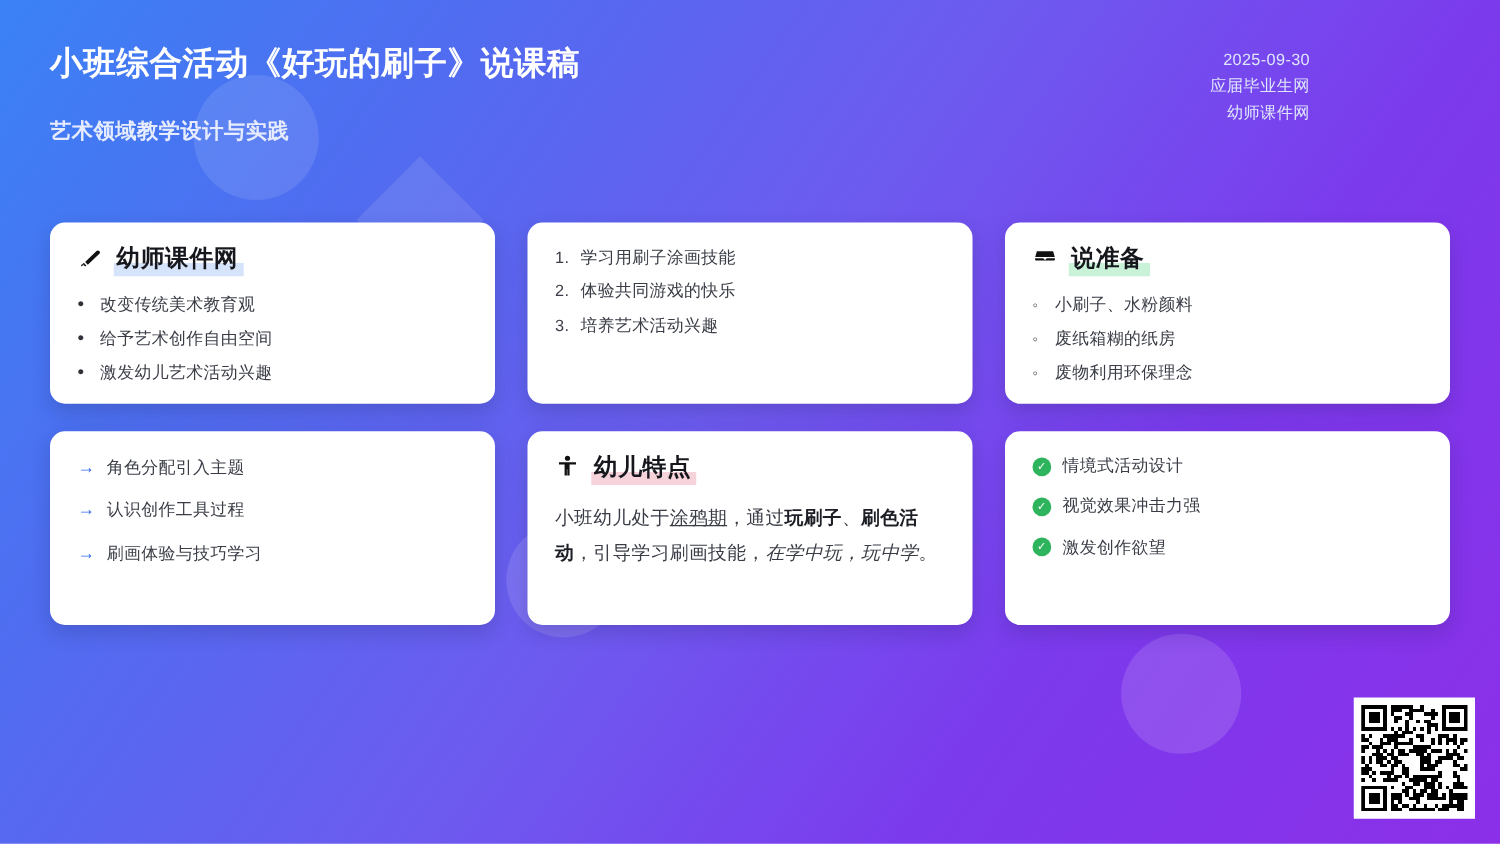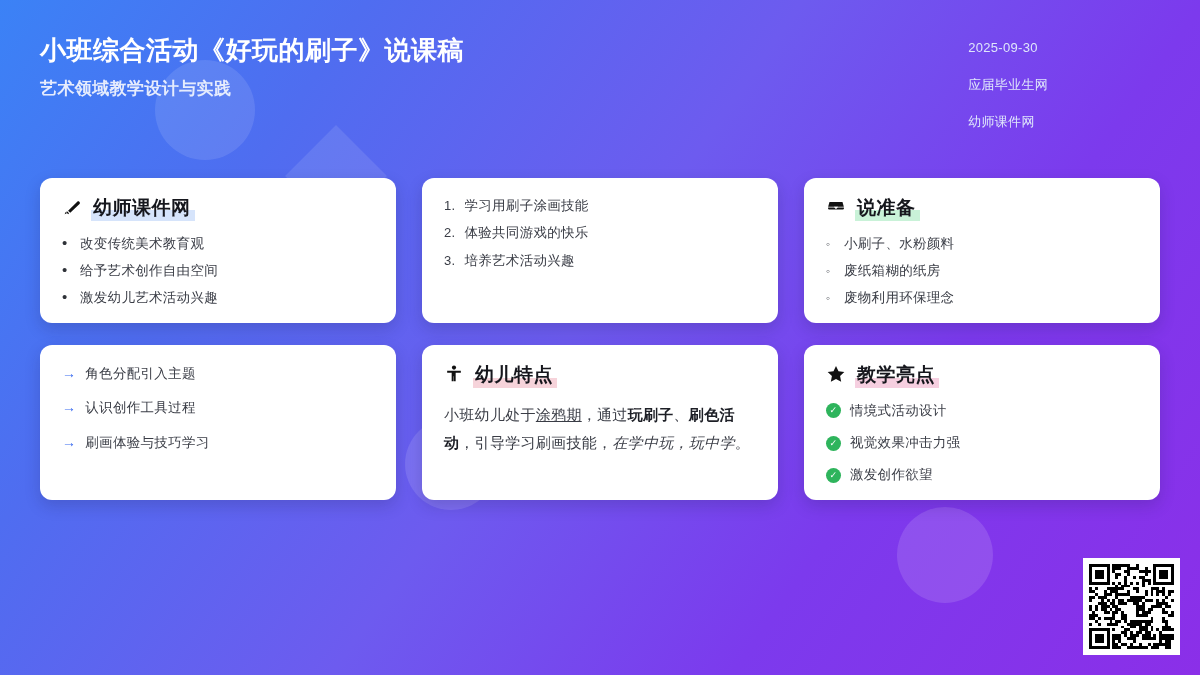--- a/index.html
+++ b/index.html
@@ -14,22 +14,22 @@
   .deco { position:absolute; pointer-events:none; }
   .deco-circle-1 { left:155px; top:60px;  width:100px; height:100px; border-radius:50%; background:rgba(255,255,255,.11); }
   .deco-circle-2 { left:405px; top:418px; width:92px;  height:92px;  border-radius:50%; background:rgba(255,255,255,.12); }
   .deco-circle-3 { left:897px; top:507px; width:96px;  height:96px;  border-radius:50%; background:rgba(255,255,255,.13); }
   .deco-diamond  { left:300px; top:140px; width:72px;  height:72px;  background:rgba(255,255,255,.10); transform:rotate(45deg); }
 
   
   .header { position:absolute; left:0; top:0; width:1088px; height:140px; padding:34px 40px 0 40px; display:flex; justify-content:space-between; align-items:flex-start; }
   .header-left { }
   .page-title { color:#ffffff; font-size:26px; font-weight:700; letter-spacing:.5px; line-height:1.25; }
-  .page-subtitle { color:#e6ecfd; font-size:17px; font-weight:600; margin-top:10px; letter-spacing:.4px; }
-  .header-right { display:flex; flex-direction:column; gap:17px; padding-top:4px; }
+  .page-subtitle { color:#e6ecfd; font-size:17px; font-weight:600; margin-top:26px; letter-spacing:.4px; }
+  .header-right { text-align:right; display:flex; flex-direction:column; gap:1px; padding-top:4px; }
   .meta-line { color:#dfe6fb; font-size:13px; line-height:1.55; letter-spacing:.3px; }
 
   
   .grid { position:absolute; left:40px; top:178px; width:1120px;
           display:grid; grid-template-columns:repeat(3,356px); grid-template-rows:145px 155px;
           column-gap:26px; row-gap:22px; }
   .card { background:#ffffff; border-radius:12px; padding:18px 22px 14px 22px;
           box-shadow:0 6px 16px rgba(30,30,80,.20); overflow:hidden; }
 
   .card-head { display:flex; align-items:center; gap:9px; margin-bottom:13px; }
@@ -169,26 +169,20 @@
       <div class="card-head">
         <span class="card-icon"><svg xmlns="http://www.w3.org/2000/svg" viewBox="0 0 24 24" width="20" height="20">
             <circle cx="12" cy="4.3" r="2.5" fill="#111"></circle>
               <path d="M3.8 8.2h16.4v2.2H14v10.4h-2.2V14.8h-.4v6.0H9.2V10.4H3.8V8.2z" fill="#111"></path>
           </svg></span>
         <span class="card-title" style="background: linear-gradient(transparent 58%, rgb(246, 211, 218) 58%, rgb(246, 211, 218) 100%);">幼儿特点</span>
       </div>
       <div class="body-para"><span>小班幼儿处于</span><span class="u-underline">涂鸦期</span><span>，通过</span><span class="u-bold">玩刷子</span><span>、</span><span class="u-bold">刷色活动</span><span>，引导学习刷画技能，</span><span class="u-italic">在学中玩，玩中学</span><span>。</span></div>
     </div>
     <div class="card">
-      <div class="card-head">
-        <span class="card-icon"><svg xmlns="http://www.w3.org/2000/svg" viewBox="0 0 24 24" width="20" height="20">
-            <path d="M12 2.3l3.0 6.4 7.0.9-5.1 4.8 1.3 6.9L12 17.9 5.8 21.3l1.3-6.9L2 9.6l7.0-.9L12 2.3z" fill="#111"></path>
-          </svg></span>
-        <span class="card-title" style="background: linear-gradient(transparent 58%, rgb(246, 207, 224) 58%, rgb(246, 207, 224) 100%);">教学亮点</span>
-      </div>
       <ul class="body-list list-check">
         <li>
           <span class="check-badge">✓</span>
           <span>情境式活动设计</span>
         </li>
         <li>
           <span class="check-badge">✓</span>
           <span>视觉效果冲击力强</span>
         </li>
         <li>

